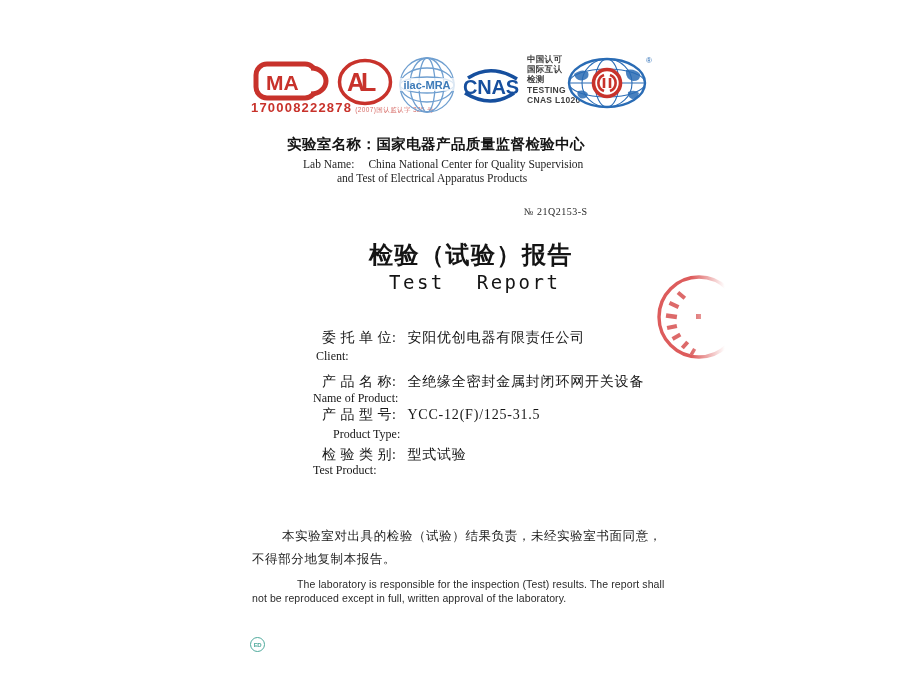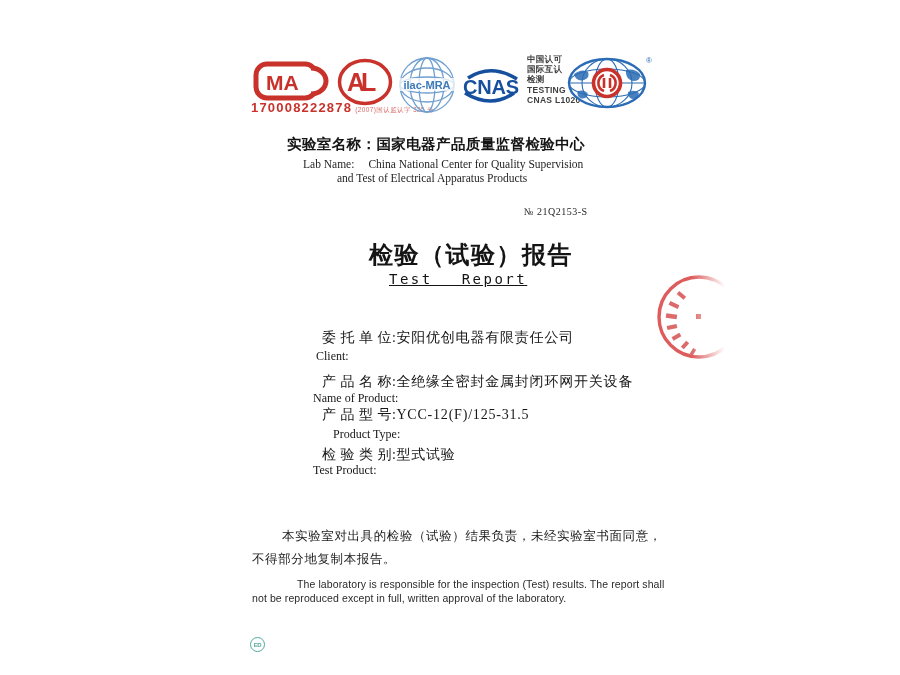--- a/index.html
+++ b/index.html
@@ -18,26 +18,26 @@
   .lab-cn{left:287px;top:135px;font-size:14.5px;font-weight:bold;letter-spacing:.4px;
           font-family:"Liberation Serif",serif;color:#141414;}
   .lab-en1{left:303px;top:158px;font-size:11.5px;}
   .lab-en1 .gap{display:inline-block;width:14px;}
   .lab-en2{left:337px;top:172px;font-size:11.5px;}
   .report-no{left:524px;top:206px;font-size:10px;letter-spacing:.5px;}
 
   
   .title-cn{left:369px;top:239px;font-size:24px;font-weight:bold;letter-spacing:1.5px;
             font-family:"Liberation Sans",sans-serif;color:#141414;}
-  .title-en{left:389px;top:271px;font-size:14px;letter-spacing:2.5px;word-spacing:18px;
-            font-family:"DejaVu Sans Mono",monospace;color:#141414;text-decoration:underline;}
+  .title-en{left:389px;top:271px;font-size:19px;letter-spacing:2.5px;word-spacing:18px;
+            font-family:"DejaVu Sans Mono",monospace;color:#141414;}
 
   
   .field-cn{font-size:14px;color:#161616;}
-  .field-cn .flabel{letter-spacing:.5px;}
+  .field-cn .flabel{letter-spacing:.5px;margin-right:11px;}
   .field-cn .fvalue{letter-spacing:.8px;}
   .field-en{font-size:12px;color:#161616;}
 
   
   .stmt-cn{font-size:12.5px;letter-spacing:.6px;color:#1a1a1a;}
   .stmt-en{font-size:10.5px;font-family:"Liberation Sans",sans-serif;color:#2a2a2a;letter-spacing:.1px;}
 
   
   .red-stamp{left:653px;top:271px;width:92px;height:92px;}
   .green-seal{left:250px;top:637px;width:13px;height:13px;border:1.6px solid #2f9a8a;

